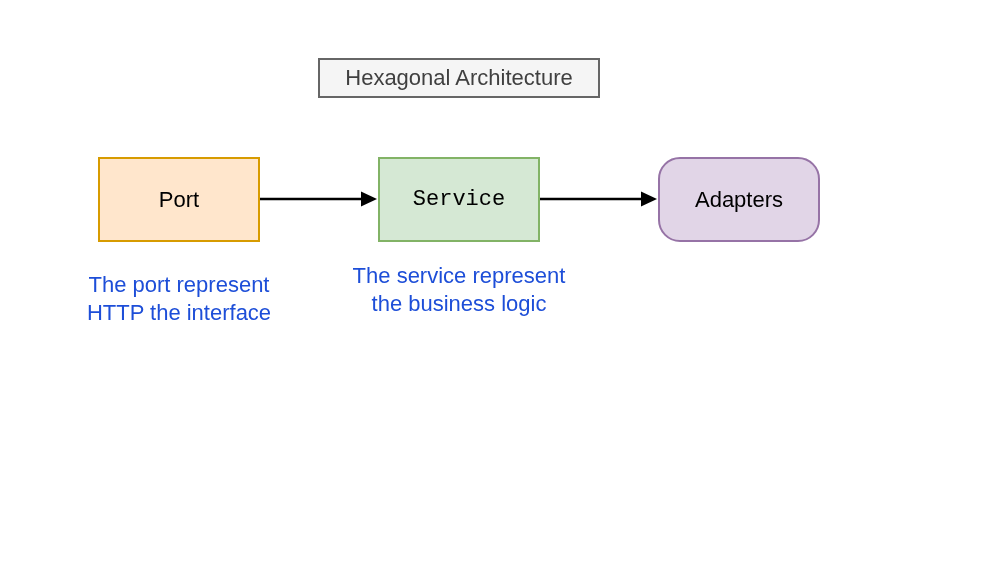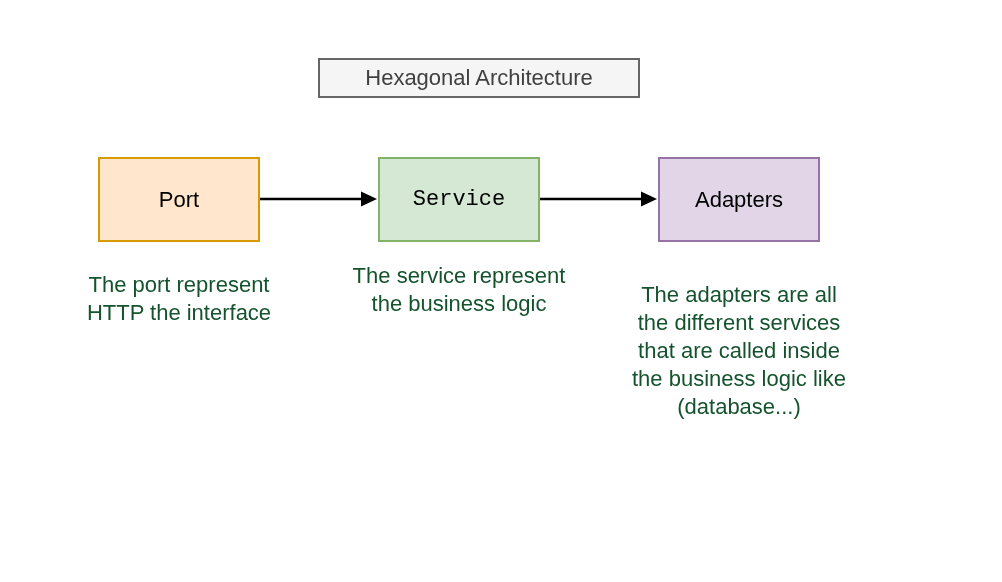--- a/index.html
+++ b/index.html
@@ -22,38 +22,38 @@
     align-items: center;
     justify-content: center;
     font-size: 22px;
     color: #000000;
     border: 2px solid #000000;
     text-align: center;
   }
   .title-box {
     left: 318px;
     top: 58px;
-    width: 322px;
+    width: 282px;
     height: 40px;
     color: #404040;
   }
   .node-box {
     top: 157px;
     width: 162px;
     height: 85px;
   }
   .node-box.port     { left: 98px; }
   .node-box.service  { left: 378px; }
-  .node-box.adapters { left: 658px; }
+  .node-box.adapters { left: 658px; border-radius: 22px; }
   .desc {
     position: absolute;
     width: 300px;
     font-size: 22px;
     line-height: 28px;
-    color: #14532d;
+    color: #1d4ed8;
     text-align: center;
     white-space: pre-line;
   }
   .desc.port     { left: 29px;  top: 271px; }
   .desc.service  { left: 309px; top: 262px; }
   .desc.adapters { left: 589px; top: 281px; }
   .connector {
     position: absolute;
     top: 186px;
     width: 118px;
@@ -92,19 +92,14 @@
     <line x1="0" y1="13" x2="102" y2="13" stroke="currentColor" stroke-width="2.5"></line>
     <polygon points="101,5.5 117,13 101,20.5" fill="currentColor"></polygon>
   </svg>
 
   <div class="desc port">The port represent
 HTTP the interface</div>
 
   <div class="desc service">The service represent
 the business logic</div>
 
-  <div class="desc adapters">The adapters are all
-the different services
-that are called inside
-the business logic like
-(database...)</div>
 
 </div>
 
 </body></html>

